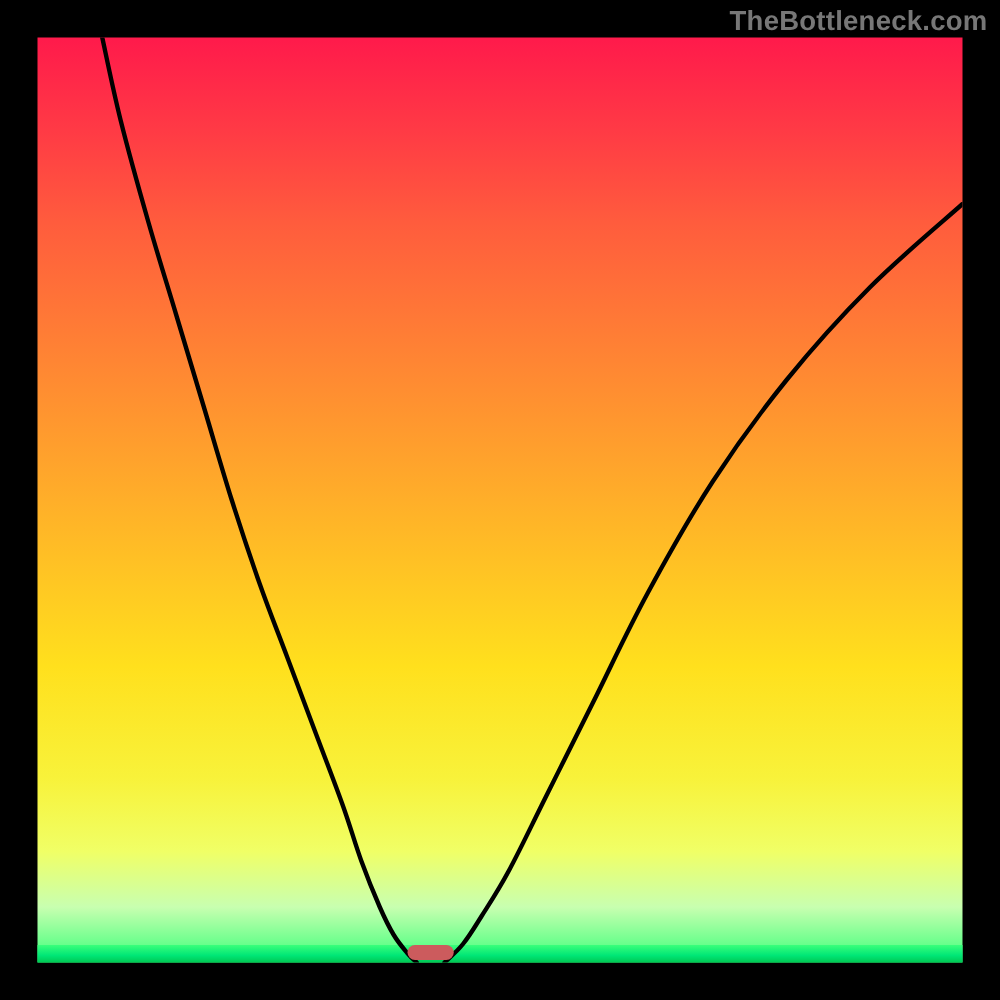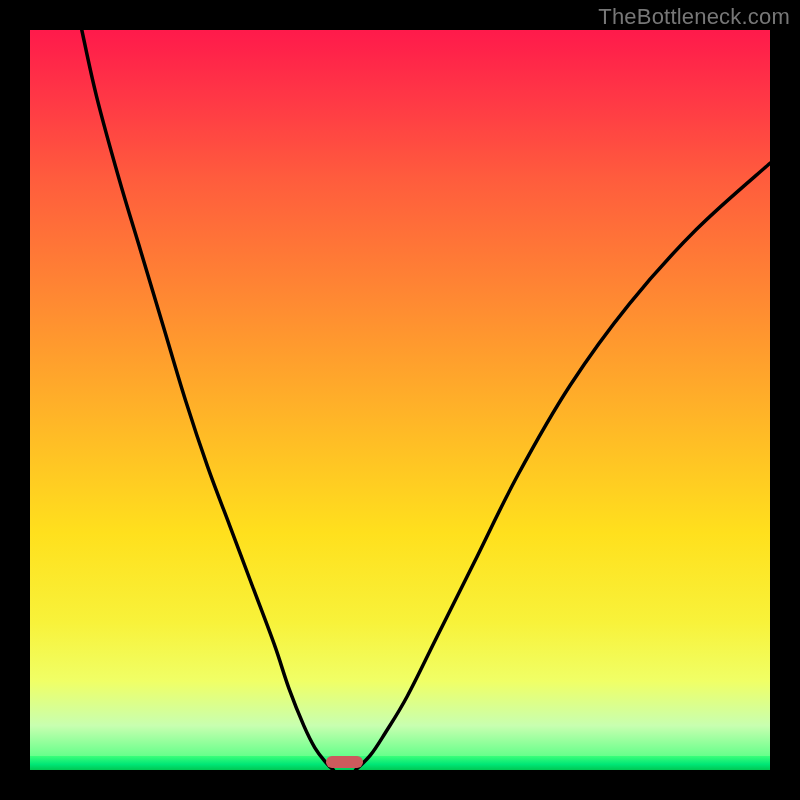--- a/index.html
+++ b/index.html
@@ -60,21 +60,21 @@
     height: 12px;
     background: #cc5b5d;
     border-radius: 6px;
   }
   .watermark {
     position: absolute;
     top: 4px;
     right: 10px;
     color: #777;
     font-size: 22px;
-    font-weight: 400;
+    font-weight: 700;
     letter-spacing: 0.2px;
   }
 </style>
 </head>
 <body>
 
 <div class="frame">
   <div class="watermark">TheBottleneck.com</div>
   <div class="plot">
     <div class="green-band"></div>

